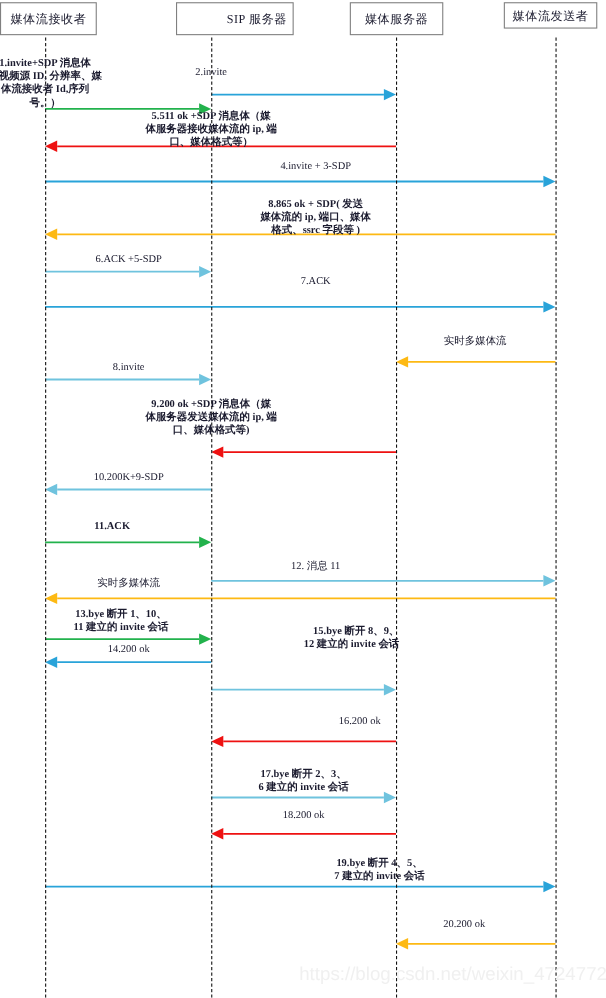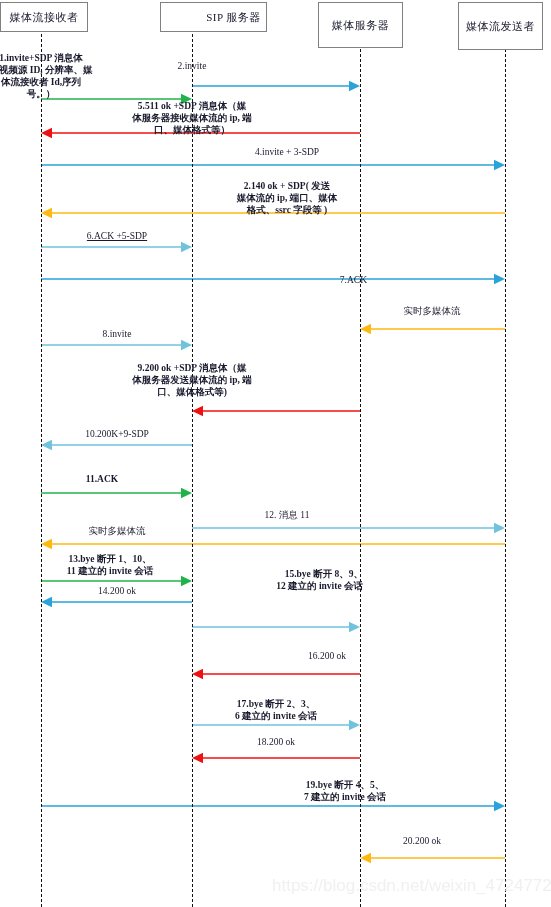--- a/index.html
+++ b/index.html
@@ -114,43 +114,43 @@
   <div id="lifeline-layer">
       <div class="lifeline-line" style="left: 41px; top: 34px; height: 873px; border-color: rgb(17, 17, 17);"></div>
       <div class="lifeline-box" style="left: 0px; top: 2px; width: 88px; height: 30px; border-color: rgb(128, 128, 128);">
         <span>媒体流接收者</span>
       </div>
       <div class="lifeline-line" style="left: 192px; top: 34px; height: 873px; border-color: rgb(17, 17, 17);"></div>
       <div class="lifeline-box" style="left: 160px; top: 2px; width: 107px; height: 30px; border-color: rgb(128, 128, 128); padding-left: 40px;">
         <span>SIP 服务器</span>
       </div>
       <div class="lifeline-line" style="left: 360px; top: 34px; height: 873px; border-color: rgb(17, 17, 17);"></div>
-      <div class="lifeline-box" style="left: 318px; top: 2px; width: 85px; height: 46px; border-color: rgb(128, 128, 128);">
+      <div class="lifeline-box" style="left: 318px; top: 2px; width: 85px; height: 30px; border-color: rgb(128, 128, 128);">
         <span>媒体服务器</span>
       </div>
       <div class="lifeline-line" style="left: 505px; top: 34px; height: 873px; border-color: rgb(17, 17, 17);"></div>
-      <div class="lifeline-box" style="left: 458px; top: 2px; width: 85px; height: 48px; border-color: rgb(128, 128, 128);">
+      <div class="lifeline-box" style="left: 458px; top: 2px; width: 85px; height: 24px; border-color: rgb(128, 128, 128);">
         <span>媒体流发送者</span>
       </div>
     </div>
   <div id="label-layer">
       <div class="msg-label bold" style="width: 150px; left: -34px; top: 52px;">1.invite+SDP 消息体
 （视频源 ID, 分辨率、媒
 体流接收者 Id,序列
 号。）</div>
       <div class="msg-label" style="width: 170px; left: 107px; top: 60px;">2.invite</div>
       <div class="msg-label bold" style="width: 176px; left: 104px; top: 100px;">5.511 ok +SDP 消息体（媒
 体服务器接收媒体流的 ip, 端
 口、媒体格式等）</div>
       <div class="msg-label" style="width: 200px; left: 187px; top: 146px;">4.invite + 3-SDP</div>
-      <div class="msg-label bold" style="width: 176px; left: 199px; top: 180px;">2.140 ok + SDP( 发送
+      <div class="msg-label bold" style="width: 176px; left: 199px; top: 180px;">8.865 ok + SDP( 发送
 媒体流的 ip, 端口、媒体
 格式、ssrc 字段等 )</div>
-      <div class="msg-label" style="width: 160px; left: 37px; top: 230px; text-decoration: underline;">6.ACK +5-SDP</div>
-      <div class="msg-label" style="width: 160px; left: 207px; top: 274px; text-align: right;">7.ACK</div>
+      <div class="msg-label" style="width: 160px; left: 37px; top: 230px;">6.ACK +5-SDP</div>
+      <div class="msg-label" style="width: 160px; left: 207px; top: 250px;">7.ACK</div>
       <div class="msg-label" style="width: 130px; left: 367px; top: 305px;">实时多媒体流</div>
       <div class="msg-label" style="width: 140px; left: 47px; top: 328px;">8.invite</div>
       <div class="msg-label bold" style="width: 176px; left: 104px; top: 362px;">9.200 ok +SDP 消息体（媒
 体服务器发送媒体流的 ip, 端
 口、媒体格式等)</div>
       <div class="msg-label" style="width: 160px; left: 37px; top: 428px;">10.200K+9-SDP</div>
       <div class="msg-label bold" style="width: 120px; left: 42px; top: 473px;">11.ACK</div>
       <div class="msg-label" style="width: 160px; left: 207px; top: 509px;">12. 消息 11</div>
       <div class="msg-label" style="width: 130px; left: 52px; top: 525px;">实时多媒体流</div>
       <div class="msg-label bold" style="width: 160px; left: 30px; top: 553px;">13.bye 断开 1、10、

